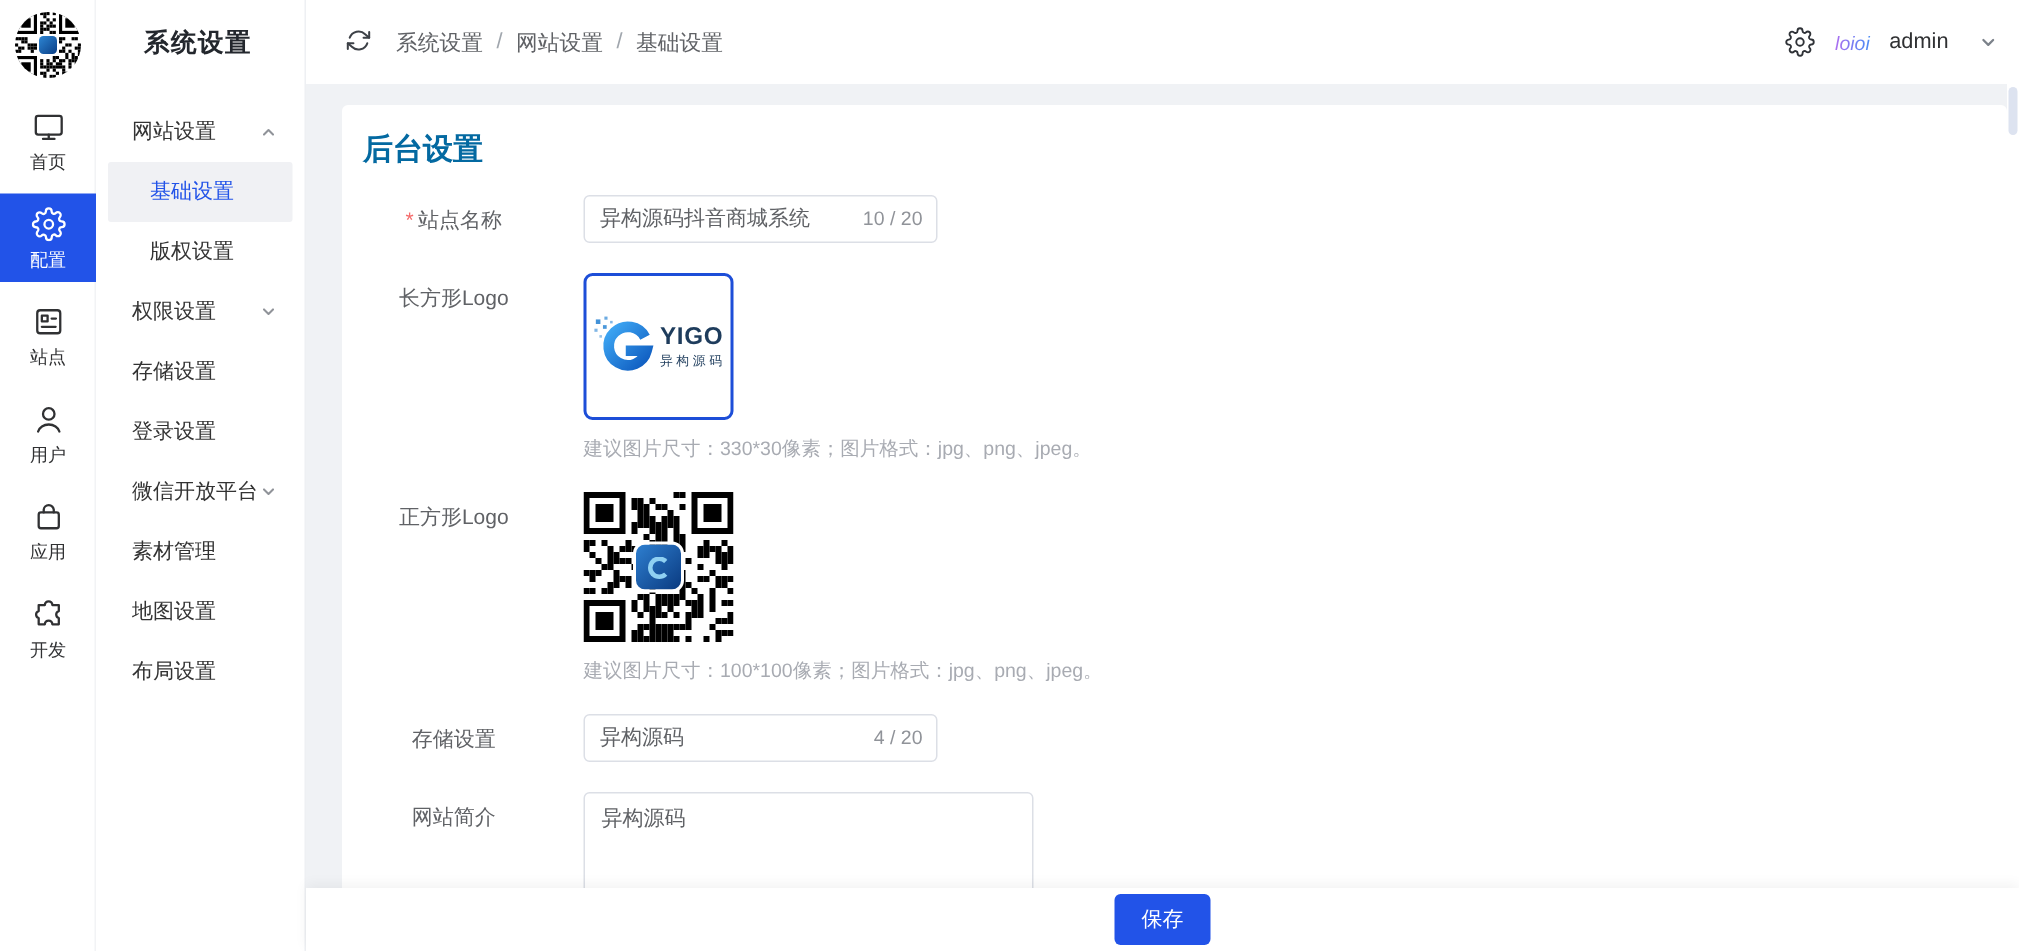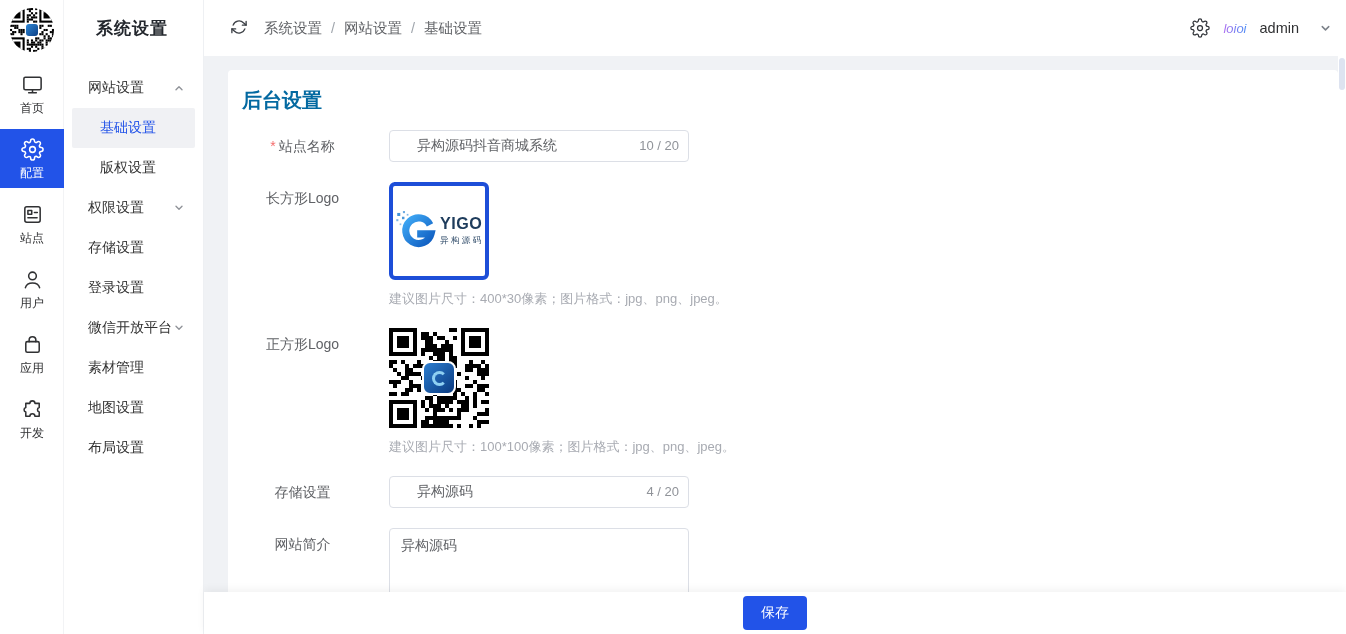--- a/index.html
+++ b/index.html
@@ -57,26 +57,26 @@
   
   .content{position:absolute;left:204px;top:56px;right:0;bottom:0;background:var(--bg);overflow:hidden;z-index:5}
   .card{margin:14px 8px 0 24px;min-height:720px;background:#fff;border-radius:4px}
   .section-title{padding:20px 0 0 14px;font-size:20px;color:#0369a1;font-weight:700;line-height:20px}
   .form{padding-top:20px}
   .row{display:flex;align-items:flex-start;margin-bottom:20px}
   .row-label{flex:none;width:161px;padding-right:12px;text-align:center;font-size:14px;color:var(--text-sec);line-height:32px;white-space:nowrap}
   .row-label.top{line-height:20px;padding-top:6px}
   .req{color:#f56c6c;margin-right:3px}
   .ctl{position:relative}
-  .el-input{width:300px;height:32px;border:1px solid var(--border);border-radius:4px;padding:0 58px 0 27px;font-size:14px;color:var(--text-sec);outline:none;background:#fff;font-family:inherit}
+  .el-input{width:236px;height:32px;border:1px solid var(--border);border-radius:4px;padding:0 58px 0 10px;font-size:14px;color:var(--text-sec);outline:none;background:#fff;font-family:inherit}
   .counter{position:absolute;right:10px;top:0;line-height:32px;font-size:13px;color:var(--text-count);pointer-events:none}
   .el-textarea{width:300px;height:100px;border:1px solid var(--border);border-radius:4px;padding:6px 11px;font-size:14px;color:var(--text-sec);outline:none;resize:none;font-family:inherit;line-height:20px}
   .hint{margin-top:10px;font-size:13px;color:var(--text-hint)}
 
-  .logo-box{width:100px;height:98px;border:4px solid #1d4ed8;border-radius:6px;background:#fff;display:flex;align-items:center;justify-content:center;cursor:pointer}
+  .logo-box{width:100px;height:98px;border:2px solid #1d4ed8;border-radius:6px;background:#fff;display:flex;align-items:center;justify-content:center;cursor:pointer}
   .yigo{display:flex;align-items:center;gap:3px;transform:scale(.95)}
   .yigo-mark{width:44px;height:44px;flex:none}
   .yigo-text .en{font-size:17px;font-weight:800;letter-spacing:.5px;color:#1e3c5c;line-height:17px}
   .yigo-text .cn{font-size:9px;letter-spacing:2.5px;color:#1e3c5c;margin-top:3px;white-space:nowrap}
 
   .qr-box{width:100px;height:100px;position:relative;background:#fff;cursor:pointer}
   .qr-box svg{width:100px;height:100px;display:block}
   .qr-center{position:absolute;left:33px;top:33px;width:34px;height:34px;border-radius:8px;border:2px solid #fff;background:linear-gradient(135deg,#2e7fd0,#0a3a80);display:flex;align-items:center;justify-content:center}
   .qr-center .g{width:15px;height:15px;border:3px solid #8fd0f2;border-right-color:transparent;border-radius:50%}
 
@@ -433,21 +433,21 @@
                   <rect x="12" y="4" width="1.8" height="1.8" opacity=".6"></rect>
                   <rect x="4.5" y="14" width="1.8" height="1.8" opacity=".5"></rect>
                 </g>
               </svg>
               <div class="yigo-text">
                 <div class="en">YIGO</div>
                 <div class="cn">异构源码</div>
               </div>
             </div>
           </div>
-          <div class="hint">建议图片尺寸：400*30像素；图片格式：jpg、png、jpeg。</div>
+          <div class="hint">建议图片尺寸：330*30像素；图片格式：jpg、png、jpeg。</div>
         </div>
       </div>
 
       <div class="row">
         <div class="row-label top">正方形Logo</div>
         <div>
           <div class="qr-box">
             <svg id="square-qr" viewBox="0 0 25 25">
                 <rect x="0" y="0" width="25" height="25" fill="#ffffff"></rect>
                 <rect x="0" y="0" width="7" height="7" fill="#000"></rect>

